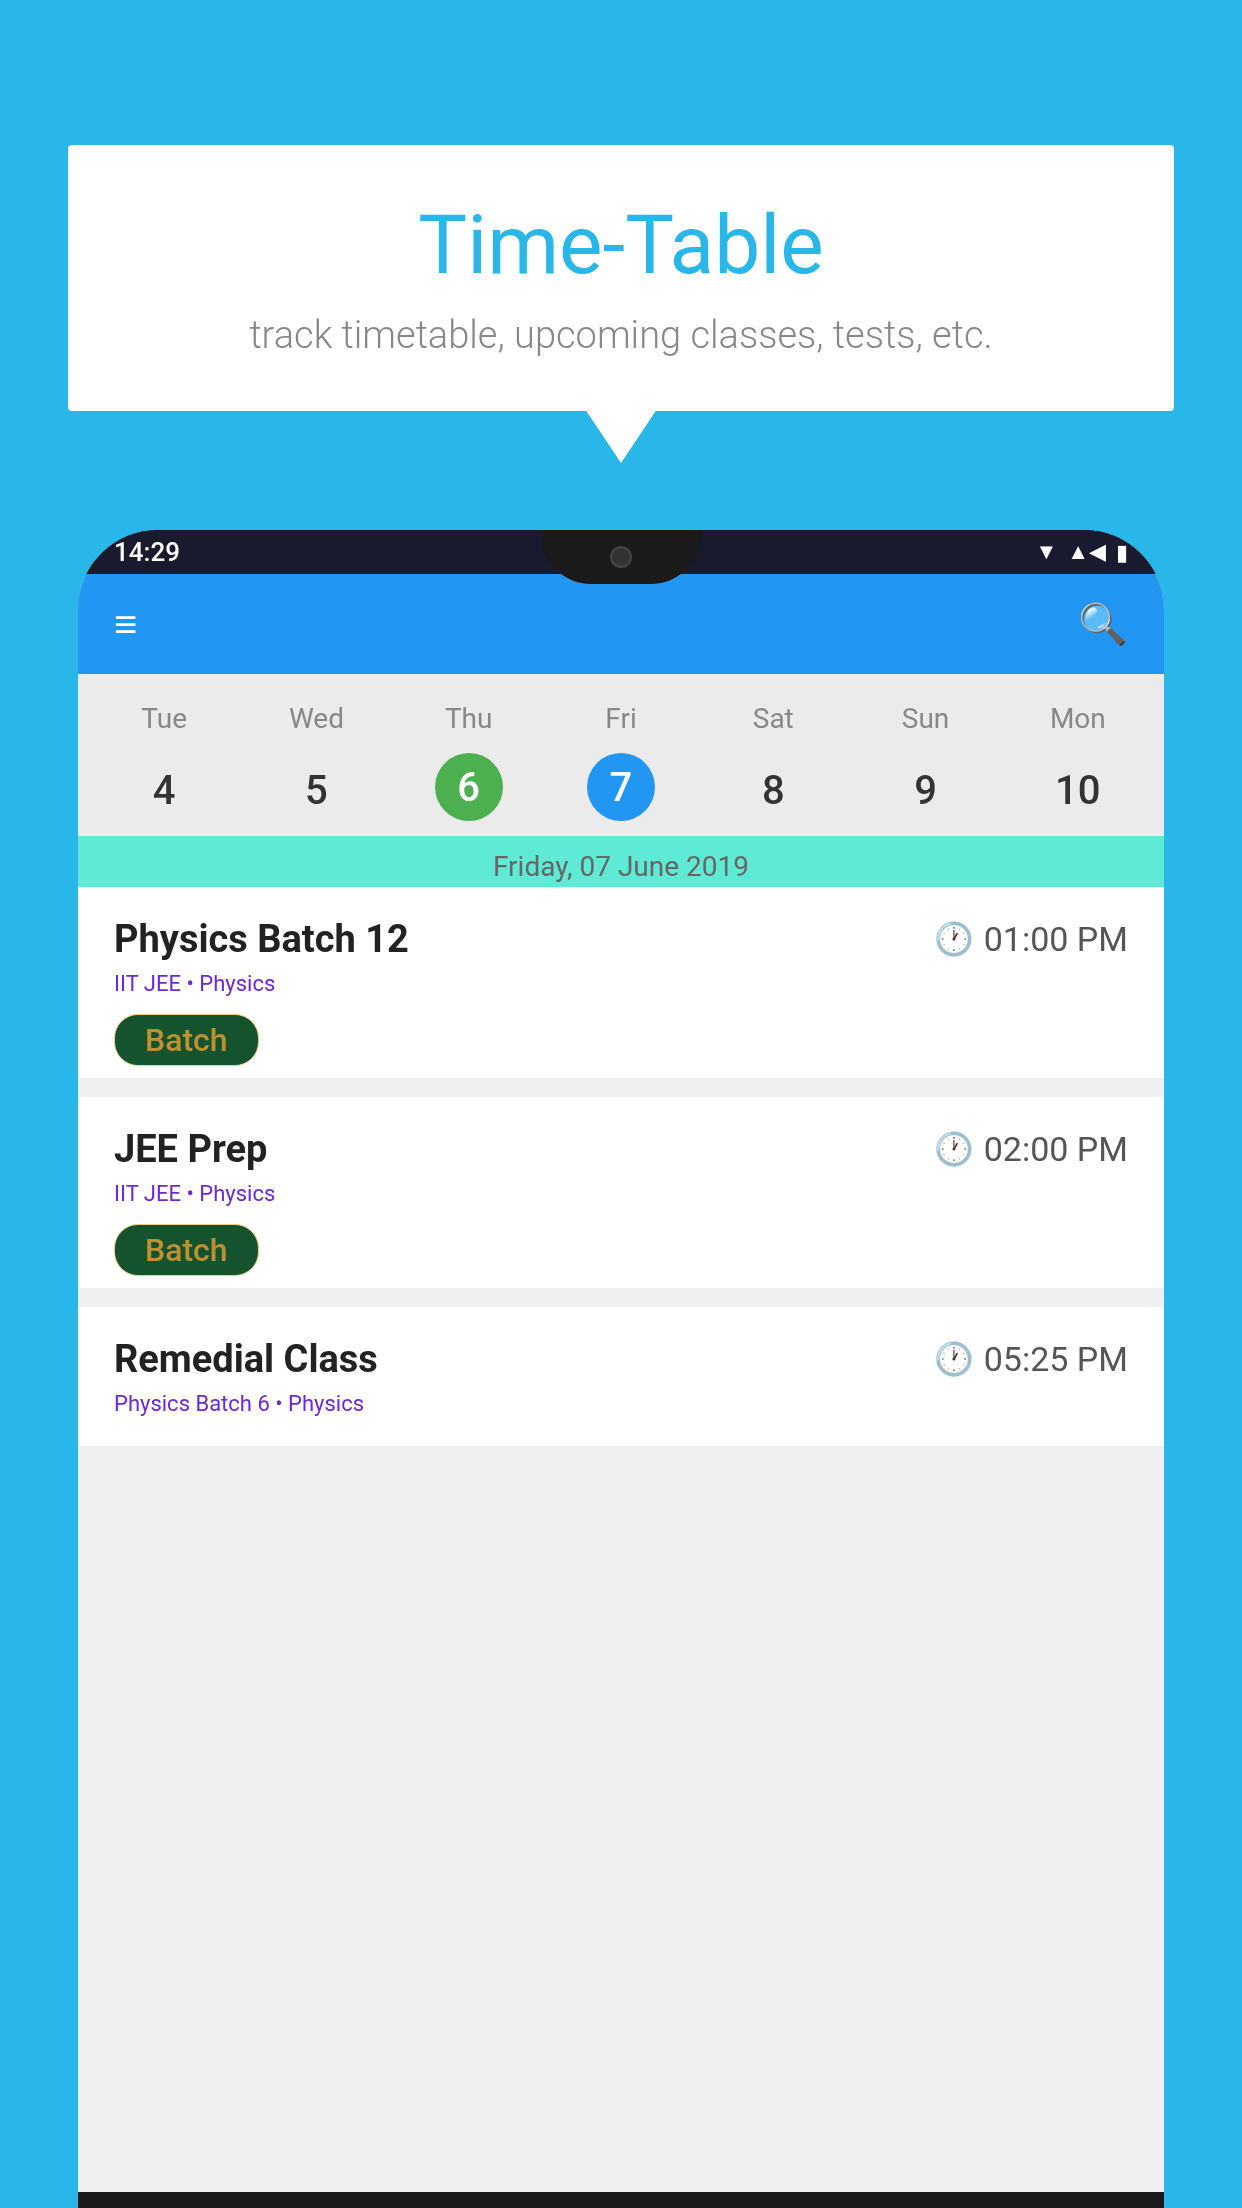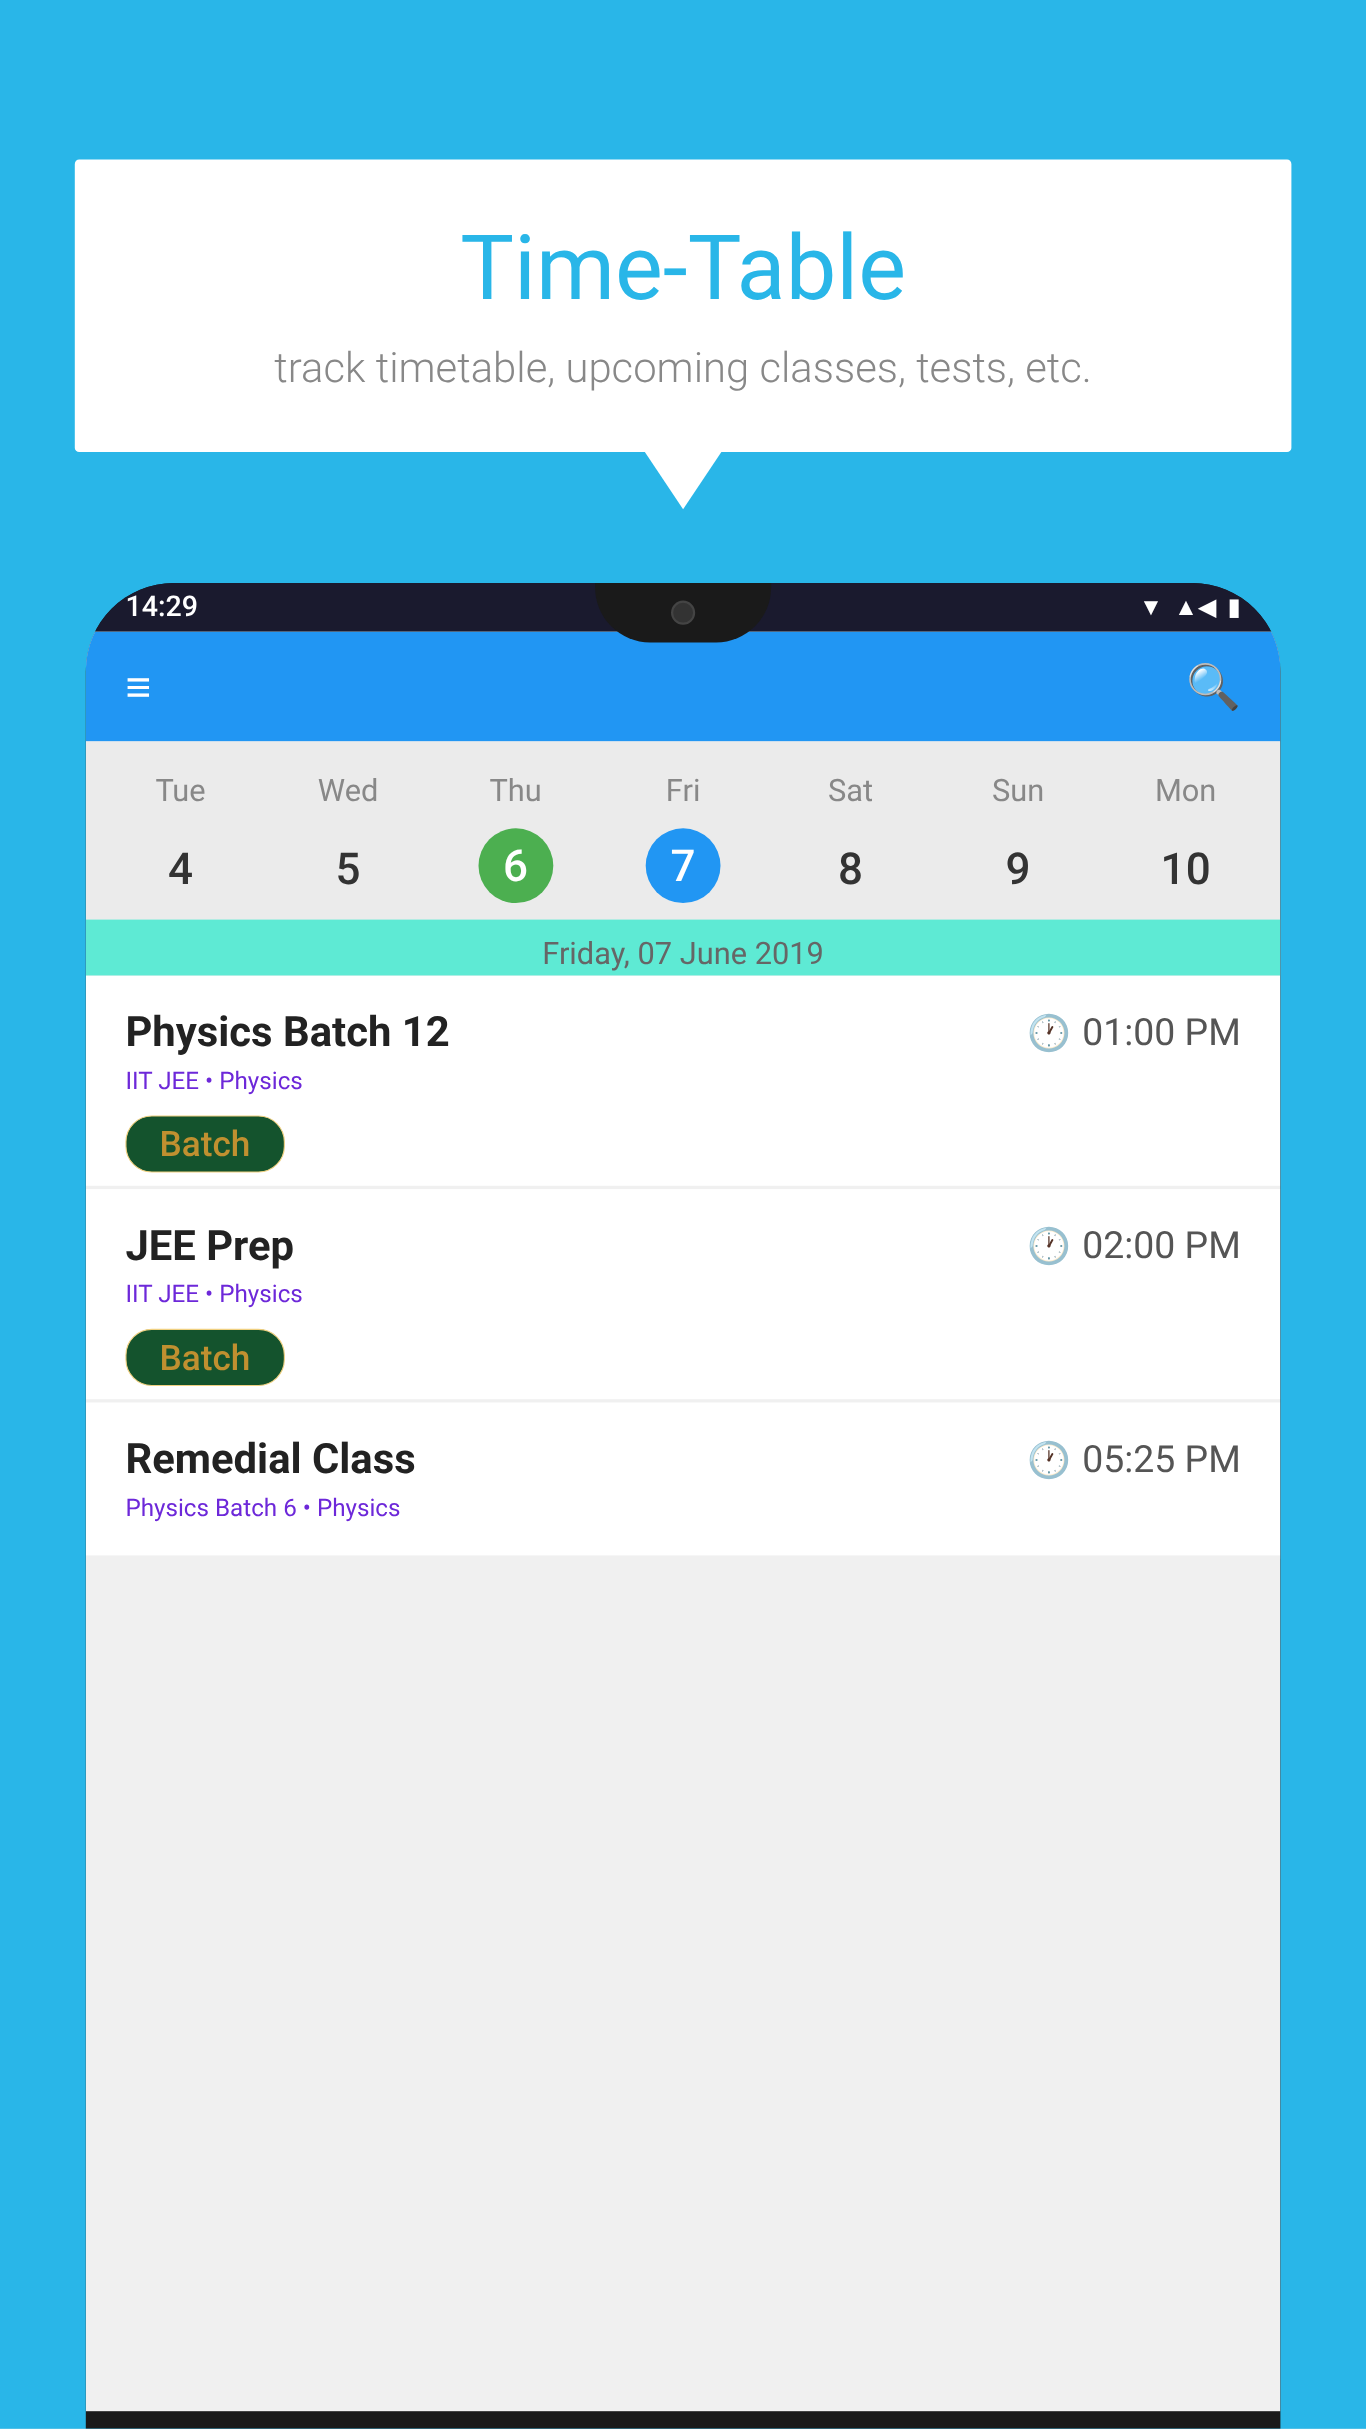--- a/index.html
+++ b/index.html
@@ -189,21 +189,21 @@
       background: #5eead4;
     }
 
     
     .schedule-list {
       background: #f0f0f0;
       overflow-y: auto;
     }
     .schedule-item {
       background: white;
-      margin-bottom: 3px;
+      margin-bottom: 19px;
       padding: 30px 36px 12px;
     }
     .schedule-item-top {
       display: flex;
       justify-content: space-between;
       align-items: center;
       margin-bottom: 10px;
     }
     .schedule-title {
       font-size: 38px;

